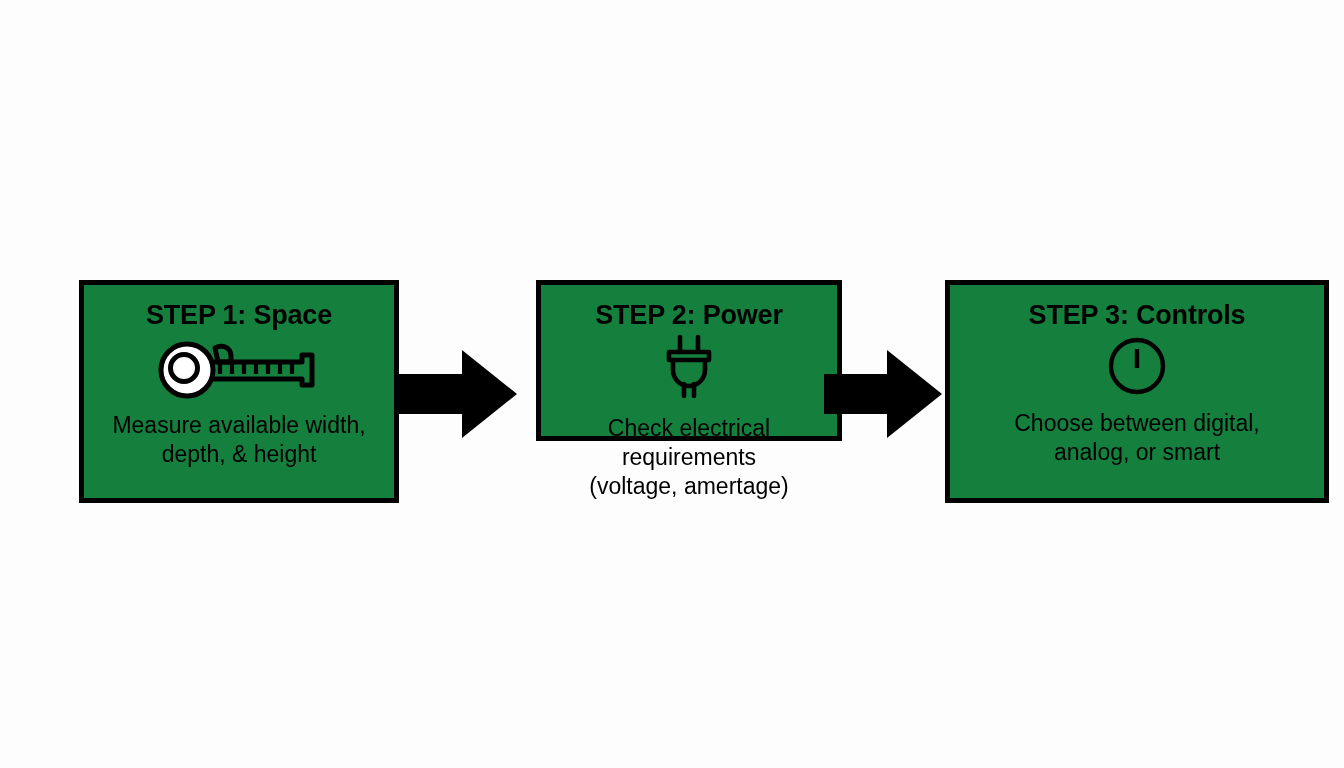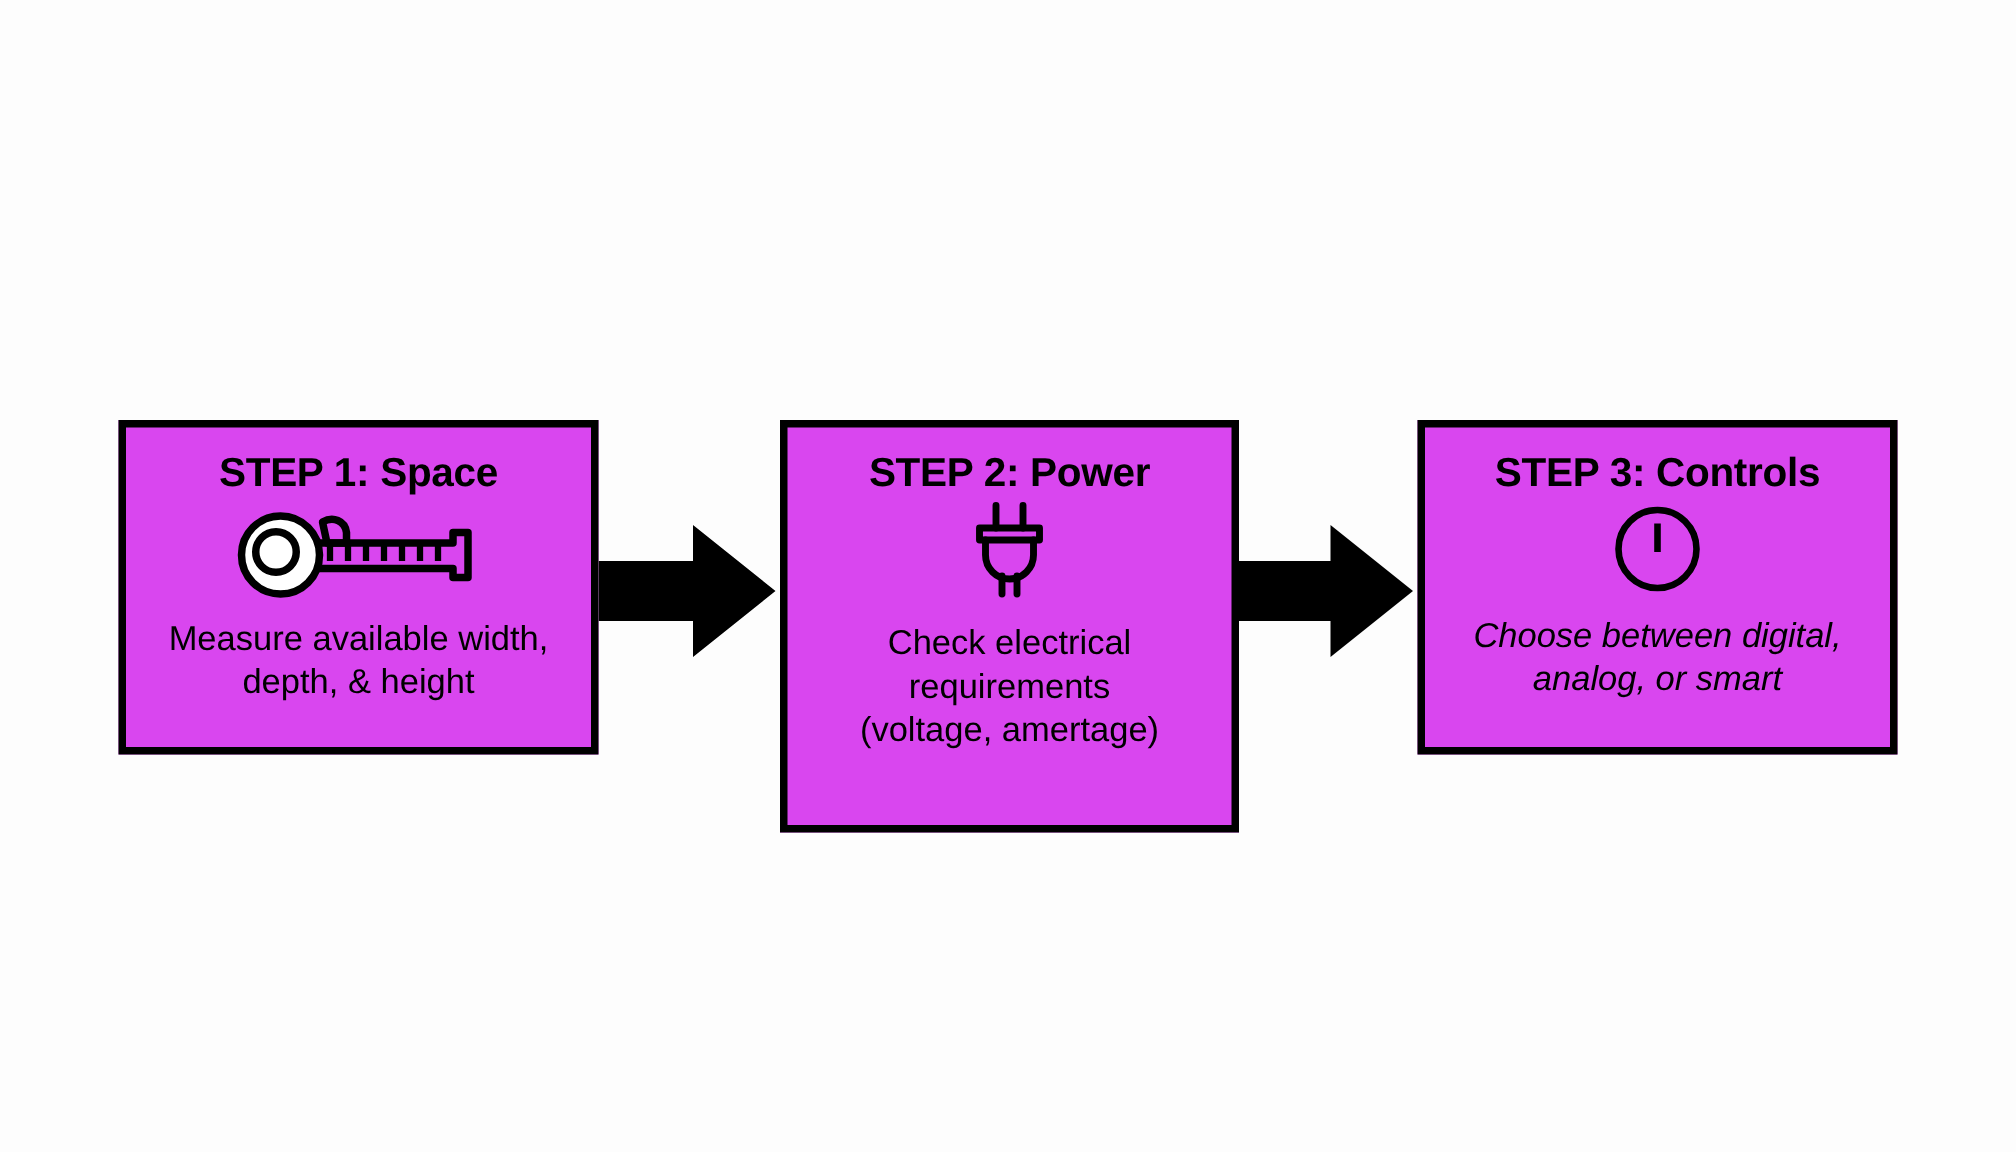--- a/index.html
+++ b/index.html
@@ -22,29 +22,29 @@
     top: 0;
     width: 1344px;
     height: 768px;
   }
 
   
   .step-box {
     position: absolute;
     box-sizing: border-box;
     border: 5px solid #000000;
-    background: #d946ef;
+    background: #15803d;
     display: flex;
     flex-direction: column;
     align-items: center;
     justify-content: flex-start;
   }
   #step-box-1 { left: 79px;  top: 280px; width: 320px; height: 223px; }
-  #step-box-2 { left: 520px; top: 280px; width: 306px; height: 275px; }
-  #step-box-3 { left: 945px; top: 280px; width: 320px; height: 223px; }
+  #step-box-2 { left: 536px; top: 280px; width: 306px; height: 161px; }
+  #step-box-3 { left: 945px; top: 280px; width: 384px; height: 223px; }
 
   .step-title {
     font-size: 27px;
     font-weight: bold;
     letter-spacing: -0.2px;
     line-height: 1.1;
     text-align: center;
     margin-top: 16px;
     white-space: nowrap;
   }
@@ -59,21 +59,21 @@
   #icon-wrap-3 { margin-top: 4px; height: 62px; }
 
   .step-desc {
     font-size: 23px;
     line-height: 1.26;
     text-align: center;
     white-space: pre-line;
   }
   #step-desc-1 { margin-top: 10px; }
   #step-desc-2 { margin-top: 12px; }
-  #step-desc-3 { margin-top: 12px; font-style: italic; }
+  #step-desc-3 { margin-top: 12px; }
 
   
   .flow-arrow {
     position: absolute;
     top: 348px;
     width: 120px;
     height: 92px;
   }
   #flow-arrow-1 { left: 399px; }
   #flow-arrow-2 { left: 824px; }

